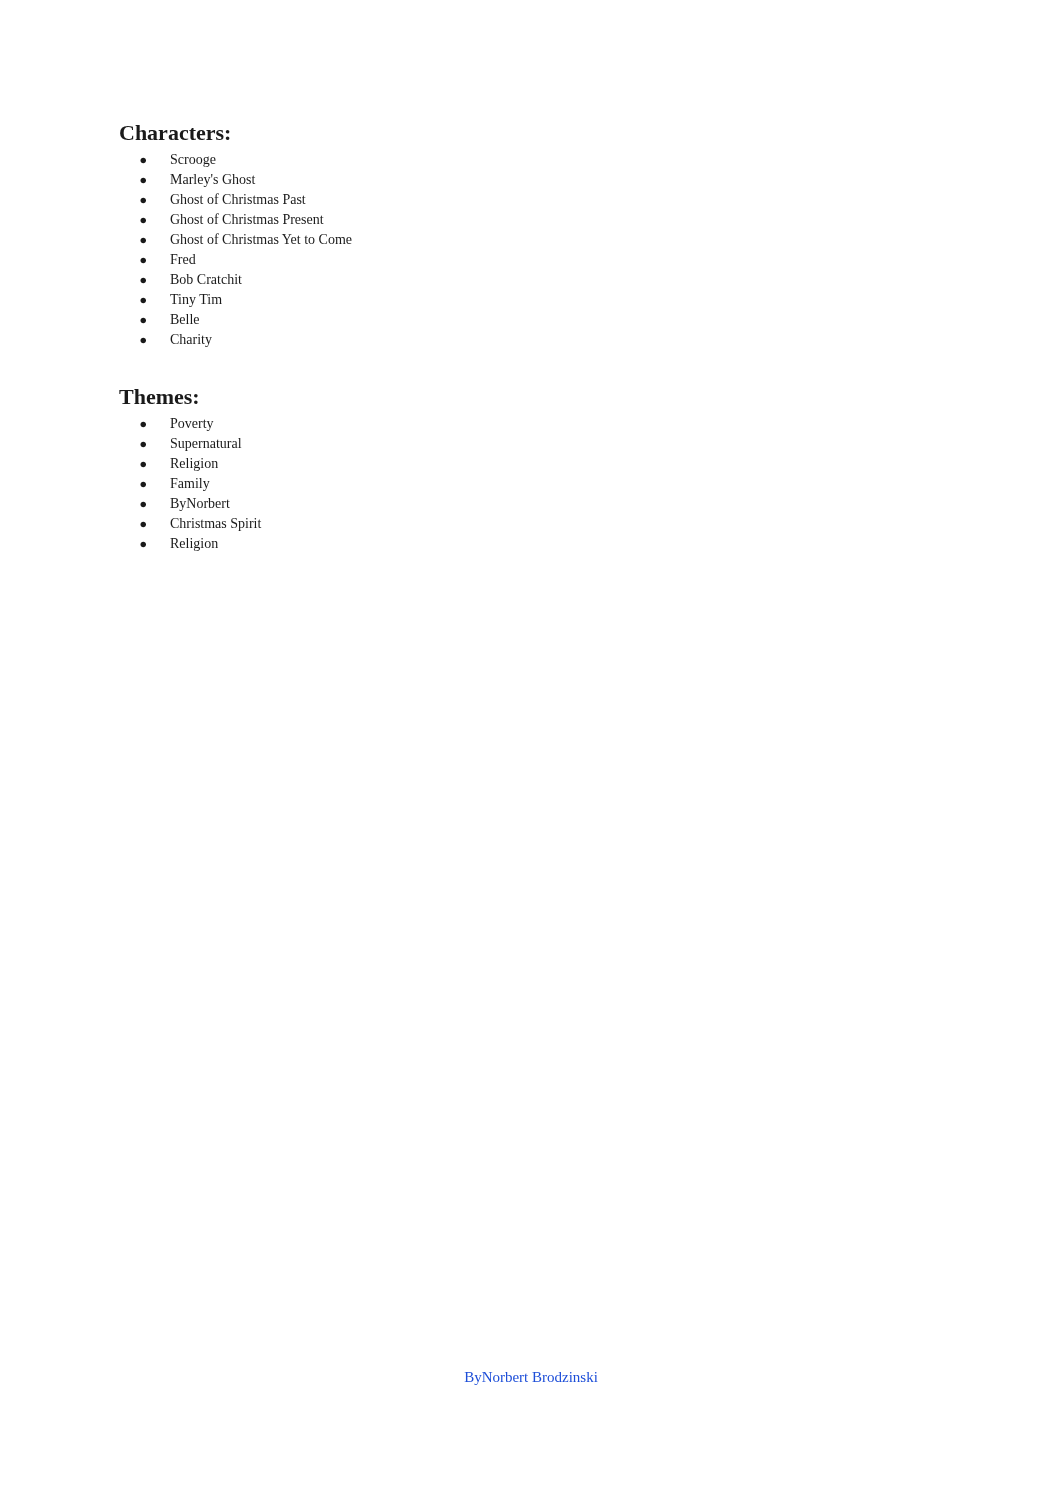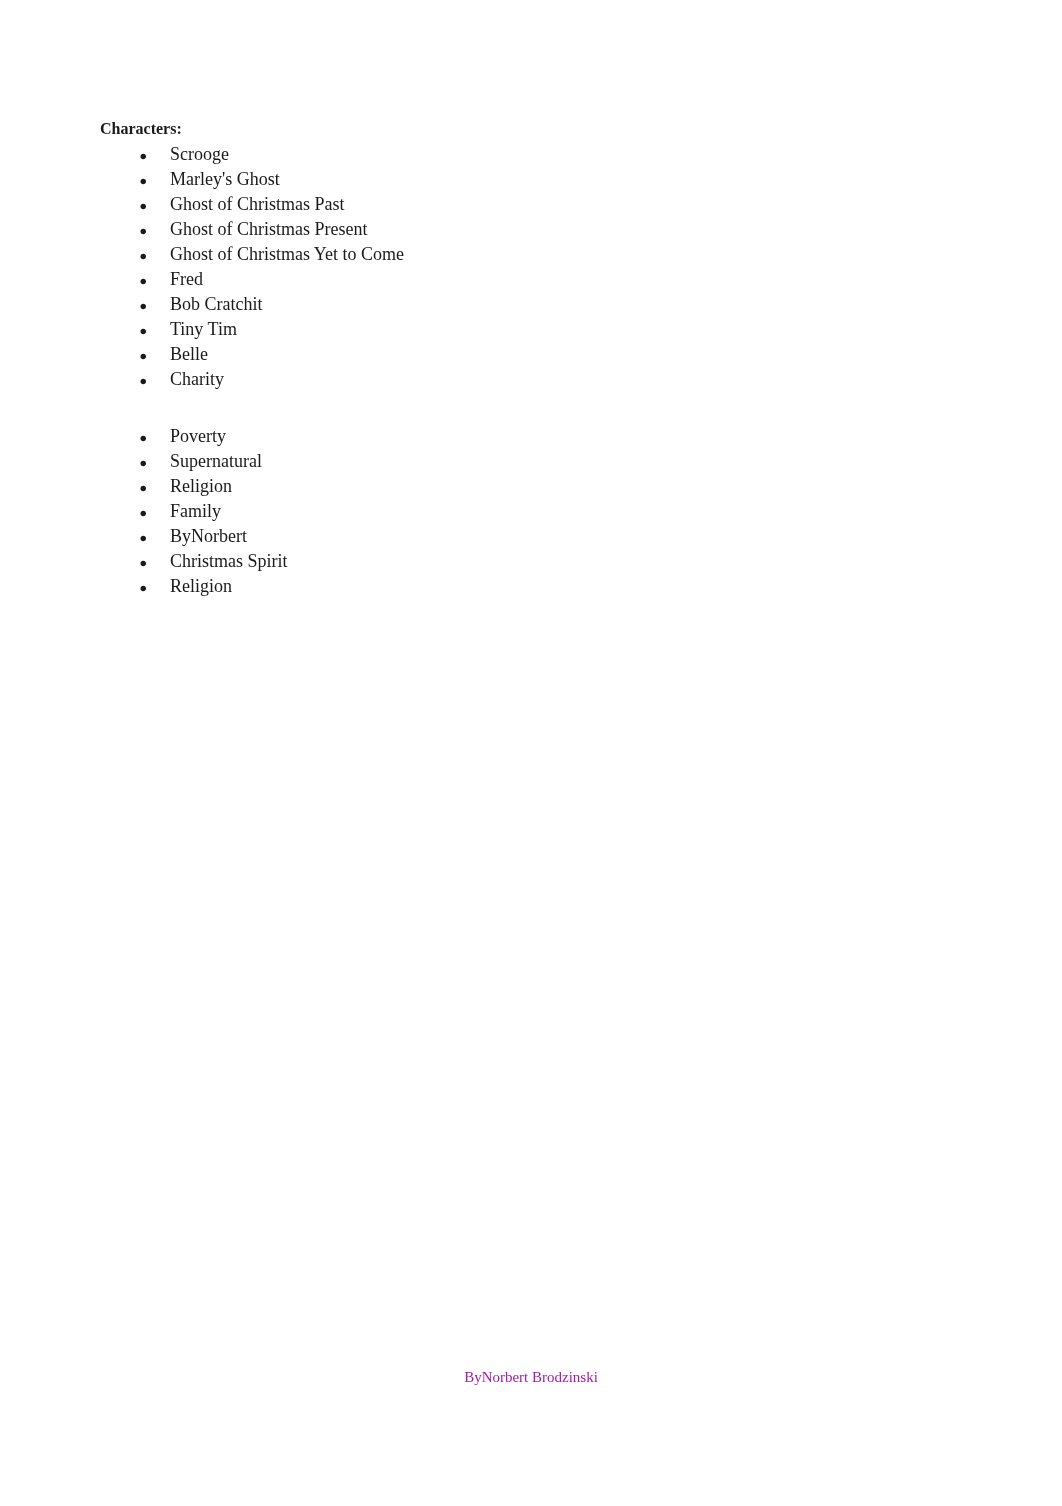--- a/index.html
+++ b/index.html
@@ -20,24 +20,25 @@
 
     .page-content {
       padding: 120px 0 0 100px;
     }
 
     .section {
       margin-bottom: 36px;
     }
 
     .section-heading {
-      font-size: 16px;
+      font-size: 22px;
       font-weight: bold;
       margin-bottom: 6px;
       font-family: Georgia, 'Times New Roman', serif;
+      margin-left: 19px;
     }
 
     .list-container {
       padding-left: 40px;
     }
 
     .list-item {
       display: flex;
       align-items: baseline;
       margin-bottom: 4px;
@@ -48,30 +49,30 @@
     .bullet {
       margin-right: 14px;
       font-size: 13px;
       min-width: 16px;
       display: inline-block;
       color: #1a1a1a;
     }
 
     .item-text {
       font-family: Georgia, 'Times New Roman', serif;
-      font-size: 18px;
+      font-size: 14px;
     }
 
     .footer {
       position: absolute;
       bottom: 120px;
       left: 50%;
       transform: translateX(-50%);
       font-size: 15px;
-      color: #a21caf;
+      color: #1d4ed8;
       font-family: Georgia, 'Times New Roman', serif;
       white-space: nowrap;
     }
   </style>
 </head>
 <body>
 
 <div class="page-content">
 
   <div class="section">
@@ -116,20 +117,21 @@
       </div>
       <div class="list-item">
         <span class="bullet">⦁</span>
         <span class="item-text">Charity</span>
       </div>
 
     </div>
   </div>
 
   <div class="section">
+    <div class="section-heading">Themes:</div>
     <div class="list-container">
 
       <div class="list-item">
         <span class="bullet">⦁</span>
         <span class="item-text">Poverty</span>
       </div>
       <div class="list-item">
         <span class="bullet">⦁</span>
         <span class="item-text">Supernatural</span>
       </div>

